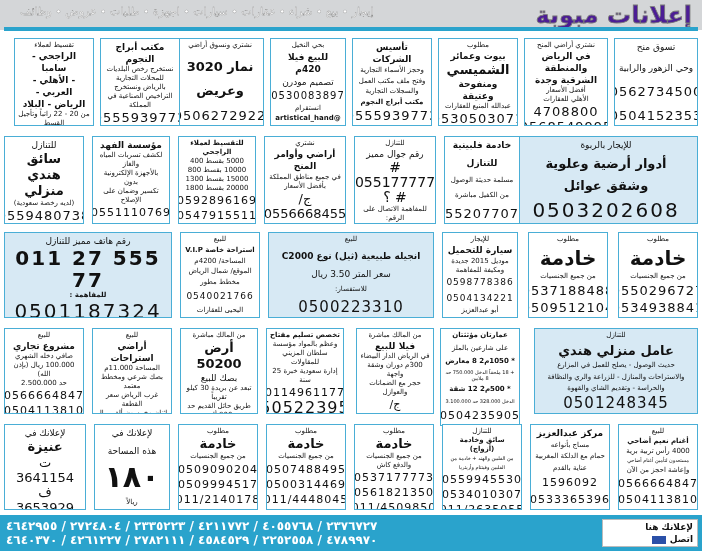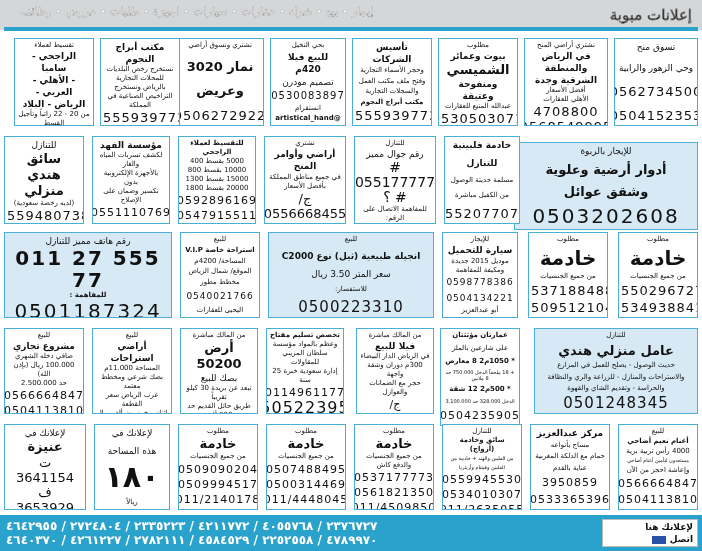--- a/index.html
+++ b/index.html
@@ -1,18 +1,18 @@
 <!DOCTYPE html>
 <html><head>
 <meta charset="utf-8">
 <style>
 *{box-sizing:border-box;margin:0;padding:0}
 body{width:702px;height:551px;background:#fff;font-family:"DejaVu Sans",sans-serif;overflow:hidden;position:relative;direction:rtl}
 .header{position:absolute;left:0;top:0;width:702px;height:30px;background:#d4d6d8}
-.header .title{position:absolute;right:10px;top:0;font-size:15px;font-weight:normal;color:#000000;-webkit-text-stroke:0.8px #777;line-height:30px;letter-spacing:1px}
+.header .title{position:absolute;right:10px;top:0;font-size:24px;font-weight:bold;color:#4c1d95;-webkit-text-stroke:0.8px #777;line-height:30px;letter-spacing:1px}
 .header .cats{position:absolute;left:20px;top:0;font-size:11px;color:#fff;-webkit-text-stroke:0.3px #888;line-height:24px;white-space:nowrap}
 .header .bar{position:absolute;left:4px;right:4px;top:27px;height:4px;background:#2aa3cc}
 .ad{position:absolute;border:1.5px solid #4aaed6;background:#fff;text-align:center;color:#111;overflow:hidden;display:flex;flex-direction:column;justify-content:space-between;align-items:center;padding:2px 3px}
 .ad.blue{background:#d7e9f4}
 .s{font-size:7px;line-height:9px}
 .m{font-size:9px;line-height:12px}
 .b{font-weight:bold}
 .l{font-size:13px;line-height:16px;font-weight:bold}
 .xl{font-size:20px;line-height:24px;font-weight:bold}
 .xxl{font-size:26px;line-height:28px;font-weight:bold}
@@ -89,21 +89,21 @@
 <div class="ad" style="right:608px;top:38px;width:80px;height:88px">
   <span class="s">تقسيط لعملاء</span>
   <span class="m b">الراجحي - سامبا</span>
   <span class="m b">- الأهلي - العربي -</span>
   <span class="m b">الرياض - البلاد</span>
   <span class="s">من 20 - 22 راتباً وتأجيل القسط</span>
   <span class="ph">0500002542</span>
 
 </div>
 
-<div class="ad blue" style="right:4px;top:142px;width:184px;height:88px">
+<div class="ad blue" style="right:4px;top:136px;width:184px;height:88px">
   <span class="m">للإيجار بالربوة</span>
   <span class="l">أدوار أرضية وعلوية</span>
   <span class="l">وشقق عوائل</span>
   <span class="phl">0503202608</span>
 </div>
 <div class="ad" style="right:182px;top:136px;width:76px;height:88px">
   <span class="m b">خادمة فلبينية</span>
   <span class="m b">للتنازل</span>
   <span class="s">مسلمة حديثة الوصول</span>
   <span class="s">من الكفيل مباشرة</span>
@@ -261,21 +261,21 @@
   <span class="s" style="font-size:5px">مستعدون لتأمين أغنام أضاحي</span>
   <span class="s">وإعاشة احجز من الآن</span>
   <span class="ph" style="font-size:11px">0566664847</span>
   <span class="ph" style="font-size:11px">0504113810</span>
 </div>
 <div class="ad" style="right:92px;top:424px;width:80px;height:86px">
   <span class="m b">مركز عبدالعزيز</span>
   <span class="s">مساج بأنواعه</span>
   <span class="s">حمام مع الدلكة المغربية</span>
   <span class="s">عناية بالقدم</span>
-  <span class="ph" style="font-size:11px">3950859</span>
+  <span class="ph" style="font-size:11px">1596092</span>
   <span class="ph" style="font-size:11px">0533365396</span>
 </div>
 <div class="ad" style="right:180px;top:424px;width:80px;height:86px">
   <span class="s">للتنازل</span>
   <span class="s b">سائق وخادمة (أزواج)</span>
   <span class="s" style="font-size:5px">من الفلبين والهند + خادمة من</span>
   <span class="s" style="font-size:5px">الفلبين وفيتنام وأريتريا</span>
   <span class="ph" style="font-size:11px">0559945530</span>
   <span class="ph" style="font-size:11px">0534010307</span>
   <span class="ph" style="font-size:11px">011/2635055</span>

